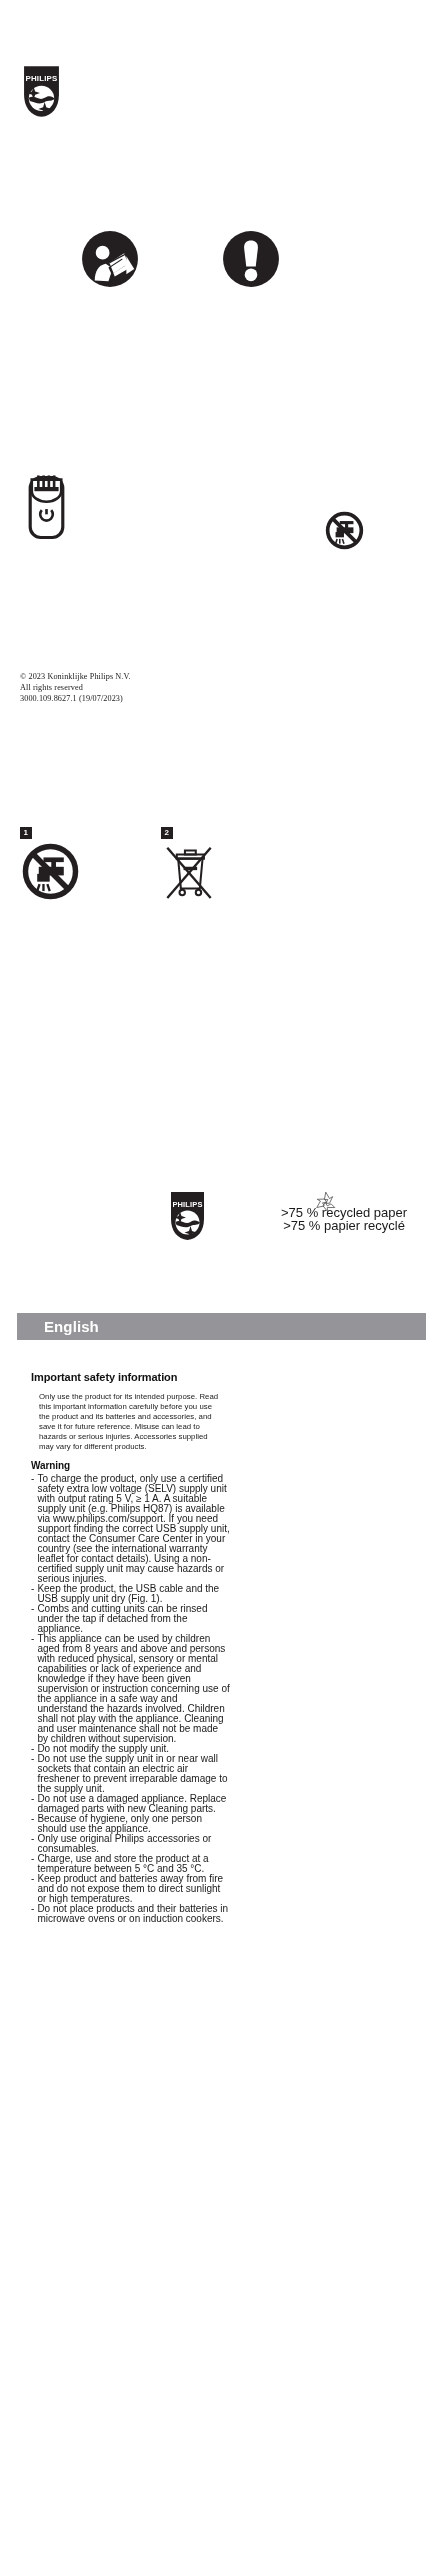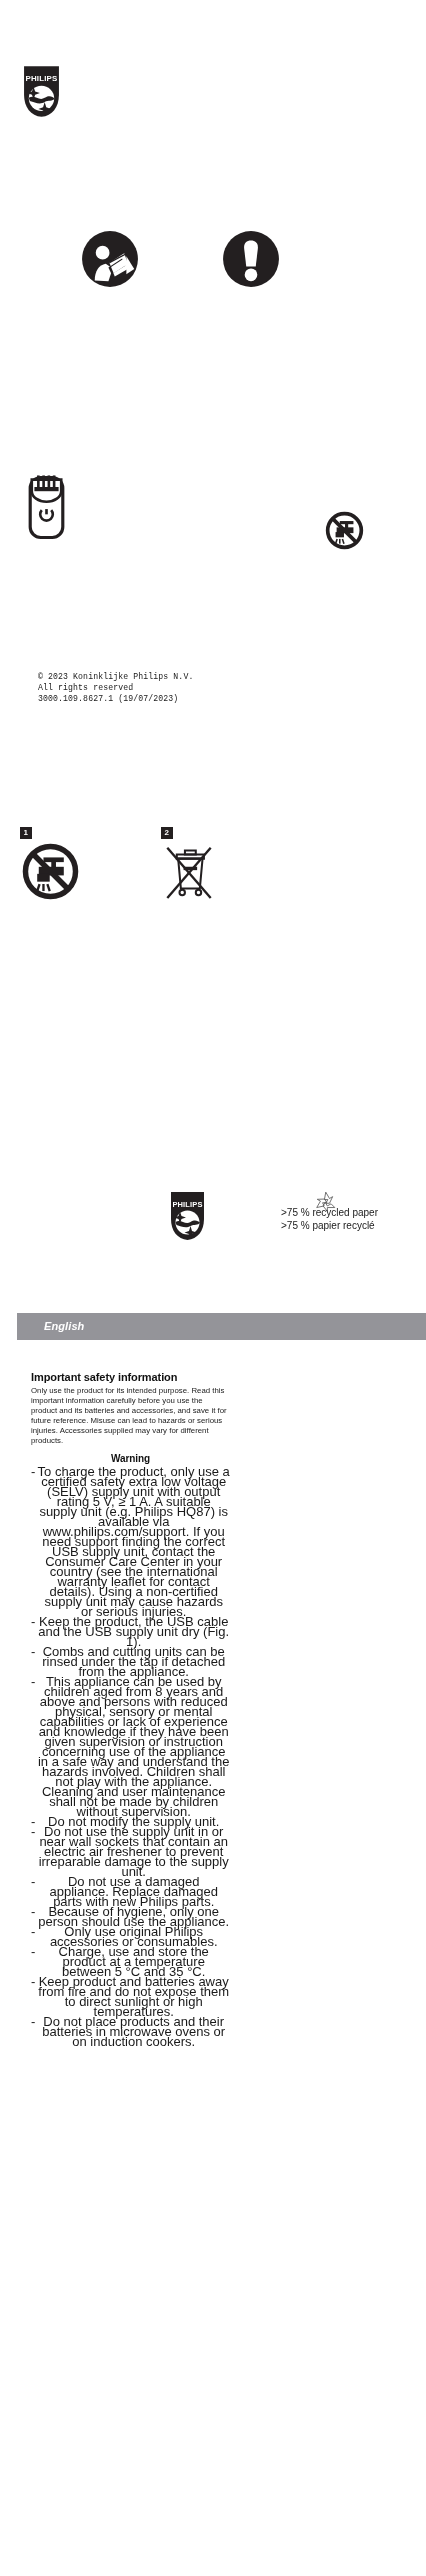--- a/index.html
+++ b/index.html
@@ -27,22 +27,22 @@
     left: 0; top: 218px;
     width: 426px;
     height: 106px;
   }
 
   .device-icon { position: absolute; left: 25.5px; top: 473px; }
   .notap-icon  { position: absolute; left: 324px; top: 510px; }
 
   .copyright {
     position: absolute;
-    left: 38px; top: 671px;
-    font-family: Liberation Mono, monospace;
+    left: 20px; top: 671px;
+    font-family: Liberation Serif, serif;
     font-size: 8.2px;
     line-height: 11px;
     color: #1a1a1a;
     letter-spacing: 0.1px;
   }
 
   .fig-block { position: absolute; }
   .fig-num {
     width: 11.7px; height: 11.7px;
     background: #231f20;
@@ -56,23 +56,24 @@
   }
 
   .footer-logos {
     position: absolute;
     left: 0; top: 1164px;
     width: 426px; height: 106px;
   }
   .recycled-text {
     position: absolute;
     left: 281px; top: 1206px;
-    font-size: 10px;
+    font-size: 13px;
     line-height: 13.3px;
     color: #1a1a1a;
+    text-align: center;
   }
 
   
   .page2 {
     position: absolute;
     left: 0; top: 1276px;
     width: 426px;
   }
 
   .lang-bar {
@@ -81,24 +82,23 @@
     width: 409px;
     height: 26.6px;
     background: #949499;
   }
   .lang-bar span {
     position: absolute;
     left: 27px;
     top: 50%;
     transform: translateY(-50%);
     color: #ffffff;
-    font-size: 11px;
+    font-size: 15px;
     font-weight: 700;
     letter-spacing: 0.1px;
-    font-style: italic;
   }
 
   .textcol {
     position: absolute;
     left: 31px;
     top: 95px;
     width: 199px;
   }
 
   h1.sec-title {
@@ -109,42 +109,40 @@
     color: #111111;
     line-height: 13.3px;
   }
   h2.sec-title {
     margin: 7.4px 0 1.1px 0;
     font-size: 10px;
     font-weight: 700;
     letter-spacing: -0.1px;
     color: #111111;
     line-height: 12.8px;
-    text-align: center;
   }
   p.body {
-    margin: 0;
+    margin: 8px;
     font-size: 7.8px;
     line-height: 10px;
     color: #1a1a1a;
     letter-spacing: 0.01px;
   }
   ul.bullets {
     margin: 0;
     padding: 0;
     list-style: none;
   }
   ul.bullets li {
     position: relative;
     padding-left: 6.4px;
-    font-size: 13px;
+    font-size: 10px;
     line-height: 10px;
     color: #1a1a1a;
     margin: 0 0 0 0;
-    text-align: center;
   }
   ul.bullets li::before {
     content: "-";
     position: absolute;
     left: 0;
     top: 0;
   }
 </style>
 </head>
 <body>
@@ -299,21 +297,21 @@
 
     <h2 class="sec-title">Warning</h2>
 
     <ul class="bullets">
       <li>To charge the product, only use a certified safety extra low voltage (SELV) supply unit with output rating 5 V, ≥ 1 A. A suitable supply unit (e.g. Philips HQ87) is available via www.philips.com/support. If you need support finding the correct USB supply unit, contact the Consumer Care Center in your country (see the international warranty leaflet for contact details). Using a non-certified supply unit may cause hazards or serious injuries.</li>
       <li>Keep the product, the USB cable and the USB supply unit dry (Fig. 1).</li>
       <li>Combs and cutting units can be rinsed under the tap if detached from the appliance.</li>
       <li>This appliance can be used by children aged from 8 years and above and persons with reduced physical, sensory or mental capabilities or lack of experience and knowledge if they have been given supervision or instruction concerning use of the appliance in a safe way and understand the hazards involved. Children shall not play with the appliance. Cleaning and user maintenance shall not be made by children without supervision.</li>
       <li>Do not modify the supply unit.</li>
       <li>Do not use the supply unit in or near wall sockets that contain an electric air freshener to prevent irreparable damage to the supply unit.</li>
-      <li>Do not use a damaged appliance. Replace damaged parts with new Philips parts.</li>
+      <li>Do not use a damaged appliance. Replace damaged parts with new Cleaning parts.</li>
       <li>Because of hygiene, only one person should use the appliance.</li>
       <li>Only use original Philips accessories or consumables.</li>
       <li>Charge, use and store the product at a temperature between 5 °C and 35 °C.</li>
       <li>Keep product and batteries away from fire and do not expose them to direct sunlight or high temperatures.</li>
       <li>Do not place products and their batteries in microwave ovens or on induction cookers.</li>
     </ul>
   </div>
 </div>
 
 

